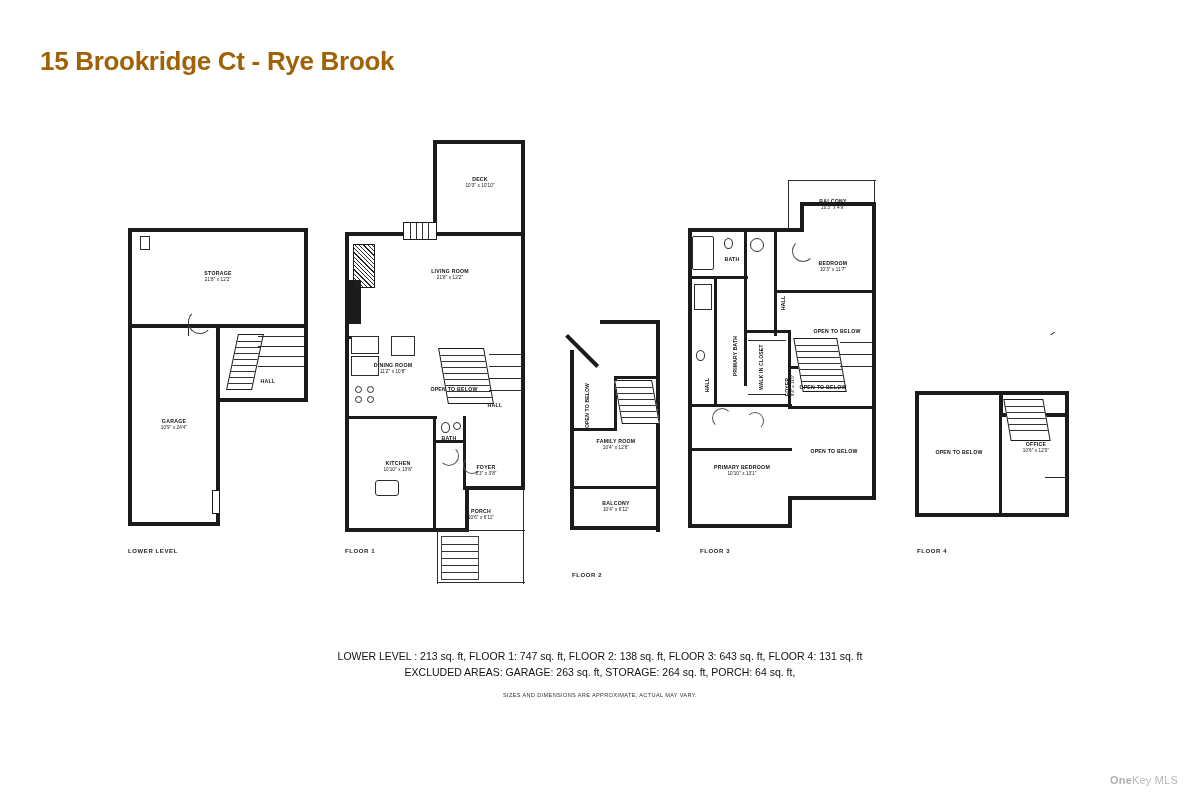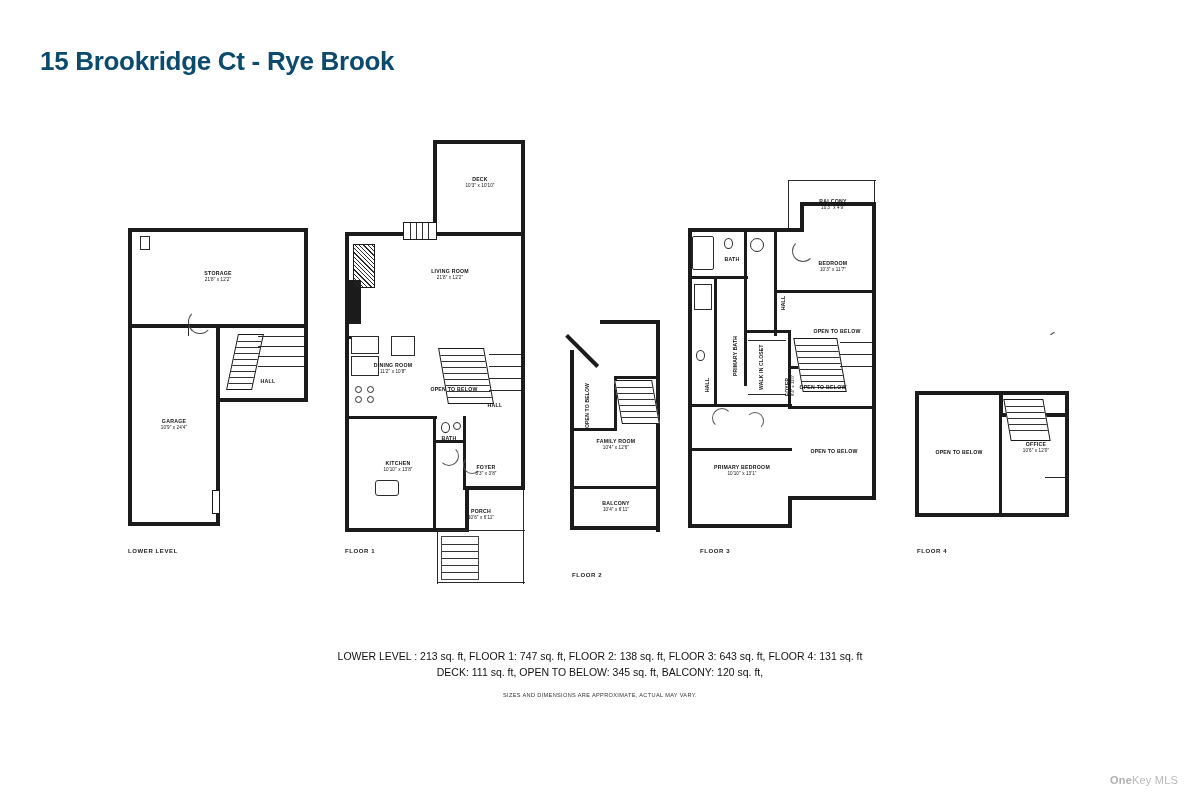--- a/index.html
+++ b/index.html
@@ -17,21 +17,21 @@
   }
 
   
   #title {
     position: absolute;
     left: 40px;
     top: 46px;
     font-size: 26px;
     font-weight: bold;
     letter-spacing: -0.3px;
-    color: #0c4a6e;
+    color: #a16207;
     text-align: center;
   }
 
   
   .plan {
     position: absolute;
   }
   .wall {
     position: absolute;
     background: #1b1b1b;
@@ -495,19 +495,19 @@
     <div class="rname">OFFICE</div>
     <div class="rdim">10'6" x 12'0"</div>
   </div>
 </div>
 <div class="floor-label" style="left:917px; top:548px;">FLOOR 4</div>
 
 <div class="thin" style="left:1050px; top:333px; width:5px; height:1px; transform: rotate(-35deg);"></div>
 
 <div id="summary">
   <div class="line">LOWER LEVEL : 213 sq. ft, FLOOR 1: 747 sq. ft, FLOOR 2: 138 sq. ft, FLOOR 3: 643 sq. ft, FLOOR 4: 131 sq. ft</div>
-  <div class="line">DECK: 111 sq. ft, OPEN TO BELOW: 345 sq. ft, BALCONY: 120 sq. ft,</div>
+  <div class="line">EXCLUDED AREAS: GARAGE: 263 sq. ft, STORAGE: 264 sq. ft, PORCH: 64 sq. ft,</div>
   <div class="disclaimer">SIZES AND DIMENSIONS ARE APPROXIMATE, ACTUAL MAY VARY.</div>
 </div>
 
 <div id="watermark">
   <span class="bold">One</span><span>Key MLS</span>
 </div>
 
 </body></html>

